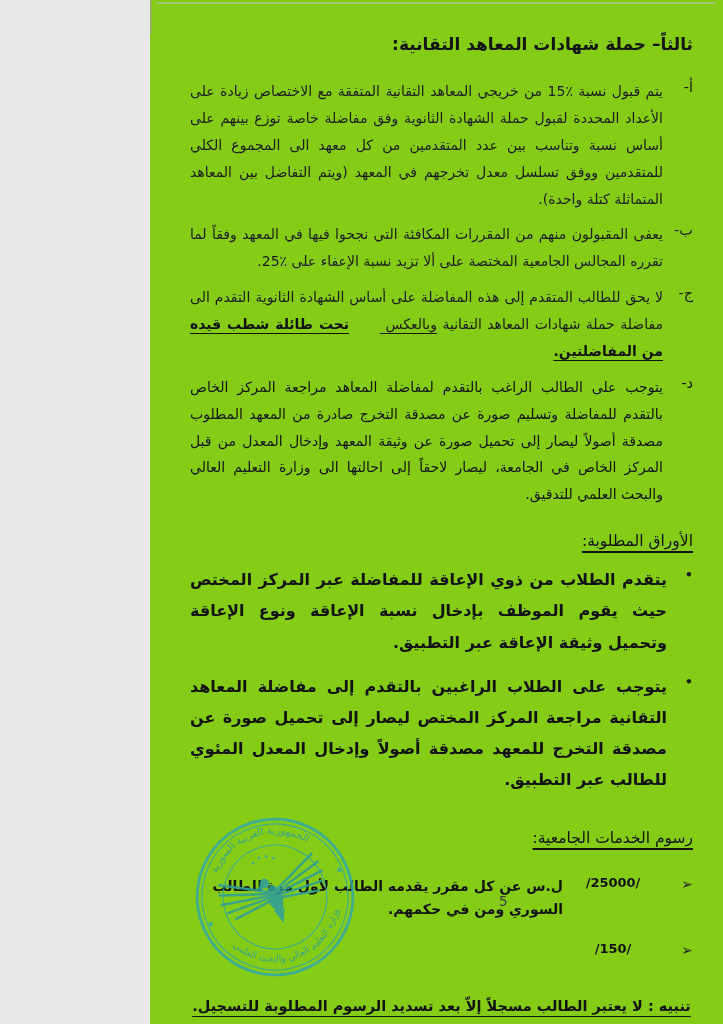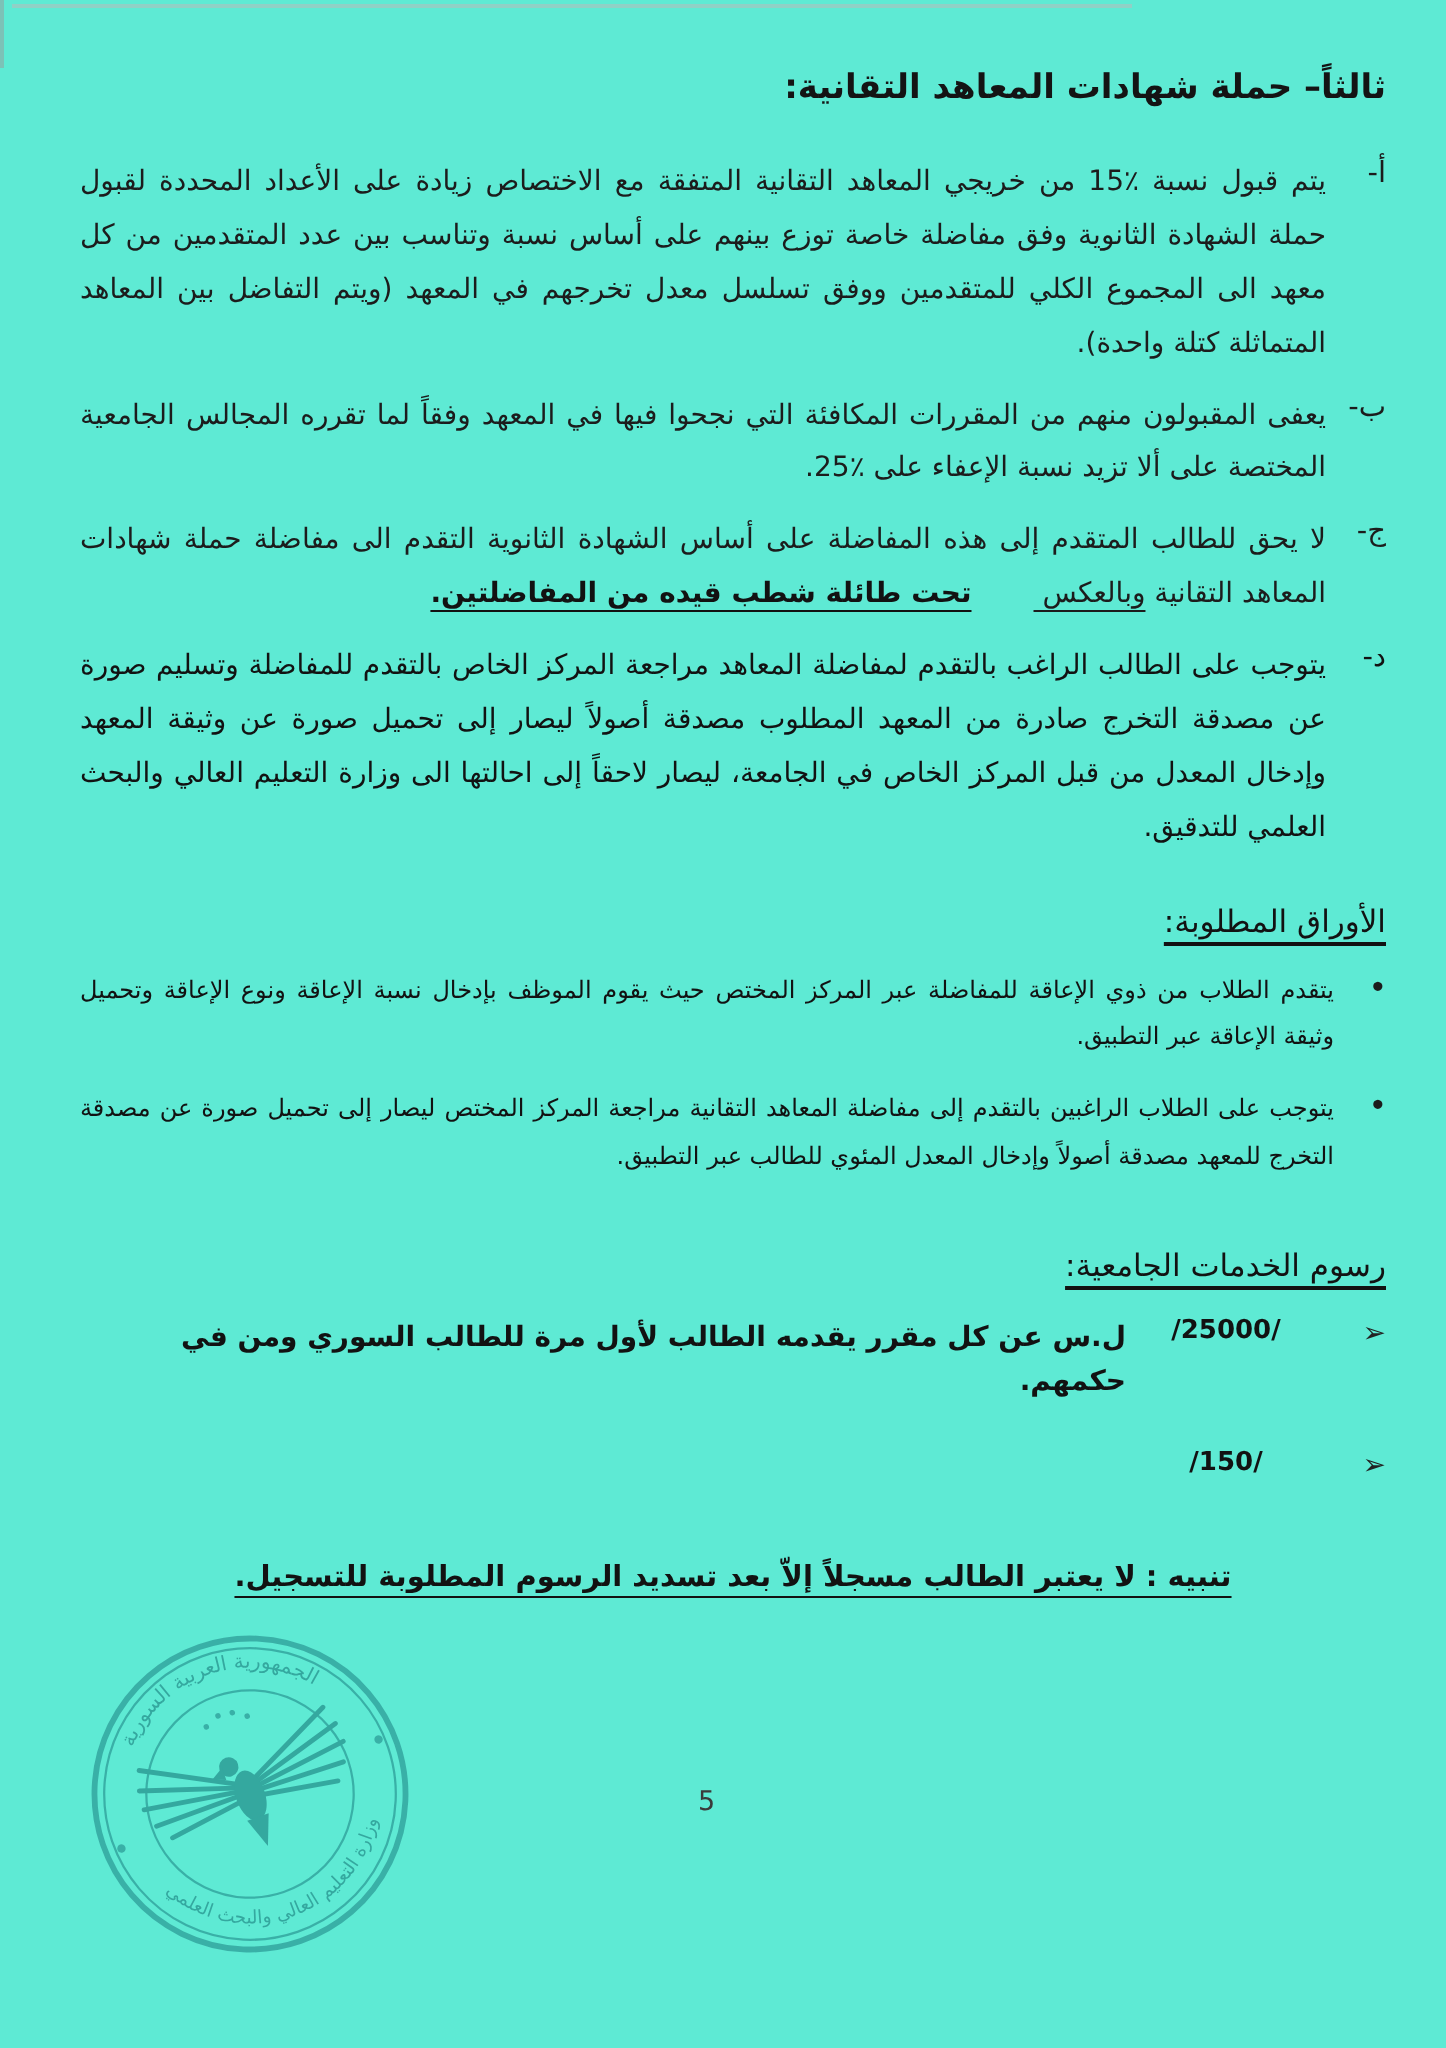--- a/index.html
+++ b/index.html
@@ -3,22 +3,22 @@
 <meta charset="utf-8">
 <style>
   html,body{margin:0;padding:0;}
   body{
     width:723px;height:1024px;
     background:#e8e8e8;
     font-family:"DejaVu Sans",sans-serif;
   }
   .page{
     position:relative;
-    width:723px;height:1024px;
-    background:#5eead4;
+    width:573px;height:1024px;
+    background:#84cc16;
     overflow:hidden;
     direction:rtl;
     color:#1c1c1c;
     box-sizing:border-box;
     padding:34px 30px 0 40px;
   }
   .scan-line-top{
     position:absolute;top:2px;left:6px;width:560px;height:2px;
     background:#b9b9b9;opacity:.55;
   }
@@ -39,26 +39,26 @@
     text-align:justify;
   }
   .litem.bold p, .litem.bold .marker{font-weight:400;color:#121212;}
   .u{text-decoration:underline;text-underline-offset:4px;margin-left:31px;}
   .b{font-weight:700;color:#121212;}
   h2.sec{
     font-size:15.5px;font-weight:400;margin:24px 0 14px 0;
     text-align:right;color:#121212;
     text-decoration:underline;text-underline-offset:5px;text-decoration-thickness:1.5px;
   }
-  h2.sec.fees{margin-top:34px;margin-bottom:16px;}
+  h2.sec.fees{margin-top:34px;margin-bottom:28px;}
   .bullet-row{display:flex;margin:0 0 13px 0;}
   .bullet-row .dot{flex:0 0 26px;font-size:13px;padding-top:3px;font-weight:700;}
   .bullet-row p{
-    flex:1;margin:0;font-size:12px;line-height:1.95;
-    text-align:justify;font-weight:400;color:#121212;
+    flex:1;margin:0;font-size:16px;line-height:1.95;
+    text-align:justify;font-weight:700;color:#121212;
   }
   .fee-row{display:flex;align-items:flex-start;margin:0 0 21px 0;font-weight:700;color:#121212;}
   .fee-row .arrow{flex:0 0 30px;font-size:14px;padding-top:1px;color:#222;}
   .fee-row .amount{
     display:inline-block;width:100px;font-size:13px;text-align:center;
   }
   .fee-row .ftext{flex:1;font-size:14px;line-height:1.6;}
   .note{
     margin:40px 0 0 0;font-size:14.5px;font-weight:700;color:#121212;
     text-align:center;

